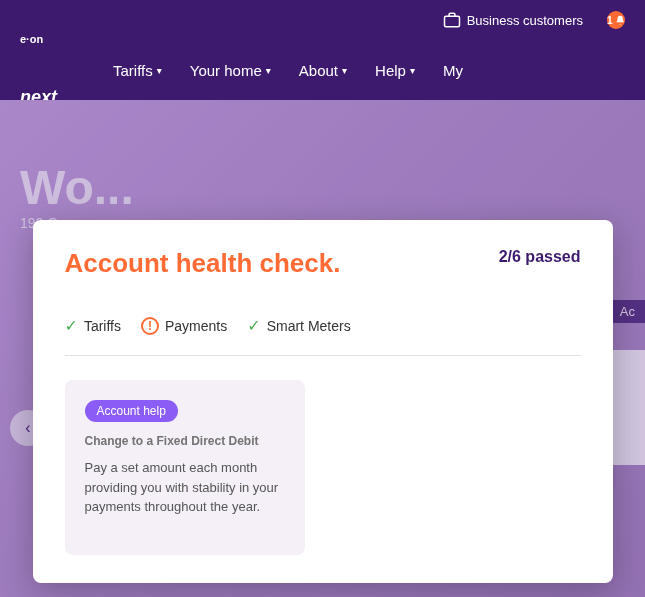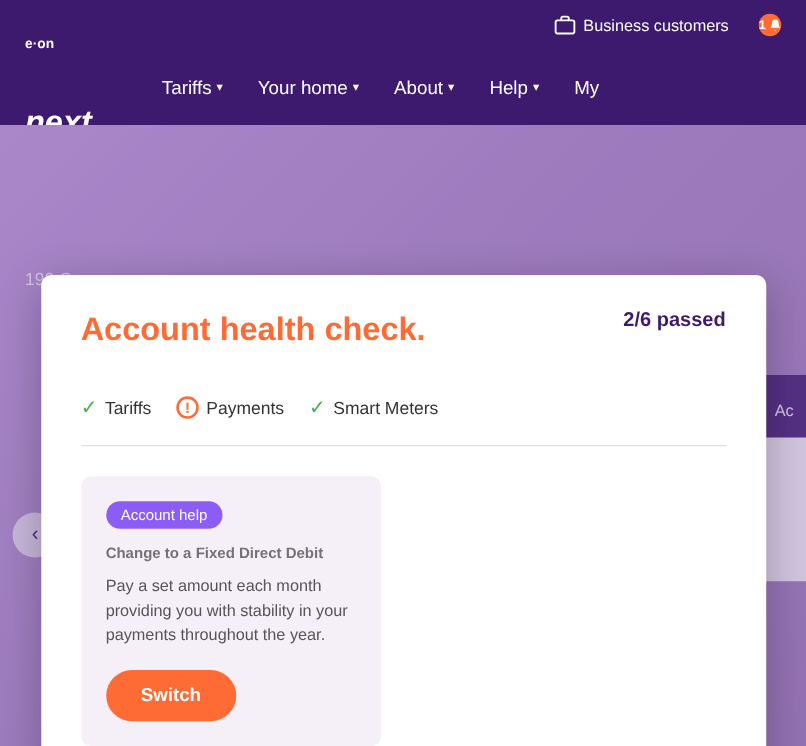--- a/index.html
+++ b/index.html
@@ -55,21 +55,21 @@
     .logo {
       margin-right: 30px;
     }
     .logo-eon {
       font-size: 11px;
       color: white;
       font-weight: bold;
       line-height: 1;
     }
     .logo-next {
-      font-size: 26px;
+      font-size: 18px;
       color: white;
       font-weight: bold;
       font-style: italic;
       line-height: 1;
       margin-top: 43px;
     }
     .nav-items {
       display: flex;
       align-items: center;
       gap: 4px;
@@ -309,21 +309,21 @@
     }
 
     
     .ac-label {
       position: absolute;
       top: 200px;
       right: 0;
       background: rgba(61, 26, 110, 0.85);
       color: white;
       font-size: 13px;
-      padding: 21px 10px;
+      padding: 4px 10px;
     }
   </style>
 </head>
 <body>
 
 <div class="top-bar">
   <div class="top-bar-item">
     <svg class="top-bar-icon" viewBox="0 0 24 24" fill="none" stroke="white" stroke-width="2">
       <rect x="2" y="7" width="20" height="14" rx="2"></rect>
       <path d="M16 7V5a2 2 0 0 0-2-2h-4a2 2 0 0 0-2 2v2"></path>
@@ -361,20 +361,21 @@
       <span>Help</span>
       <span class="nav-chevron">▾</span>
     </div>
     <div class="nav-my">
       <span>My</span>
     </div>
   </div>
 </div>
 
 <div class="main-bg">
+  <div class="bg-text">Wo...</div>
   <div class="bg-subtext">192 G...</div>
   <div class="ac-label">Ac</div>
   <div class="orange-circle"></div>
   <div class="nav-arrow-left">‹</div>
   <div class="nav-arrow-right">›</div>
   <div class="right-panel">
     <div class="right-panel-title">t paym</div>
     <div>payme</div>
     <div>ment is</div>
     <div>s after</div>
@@ -403,17 +404,16 @@
         <div class="check-item">
           <span class="check-ok">✓</span>
           <span>Smart Meters</span>
         </div>
       </div>
 
       <div class="info-card">
         <div class="card-badge">Account help</div>
         <div class="card-title">Change to a Fixed Direct Debit</div>
         <div class="card-desc">Pay a set amount each month providing you with stability in your payments throughout the year.</div>
-        <button class="switch-btn">Switch</button>
       </div>
     </div>
   </div>
 </div>
 
 </body></html>

